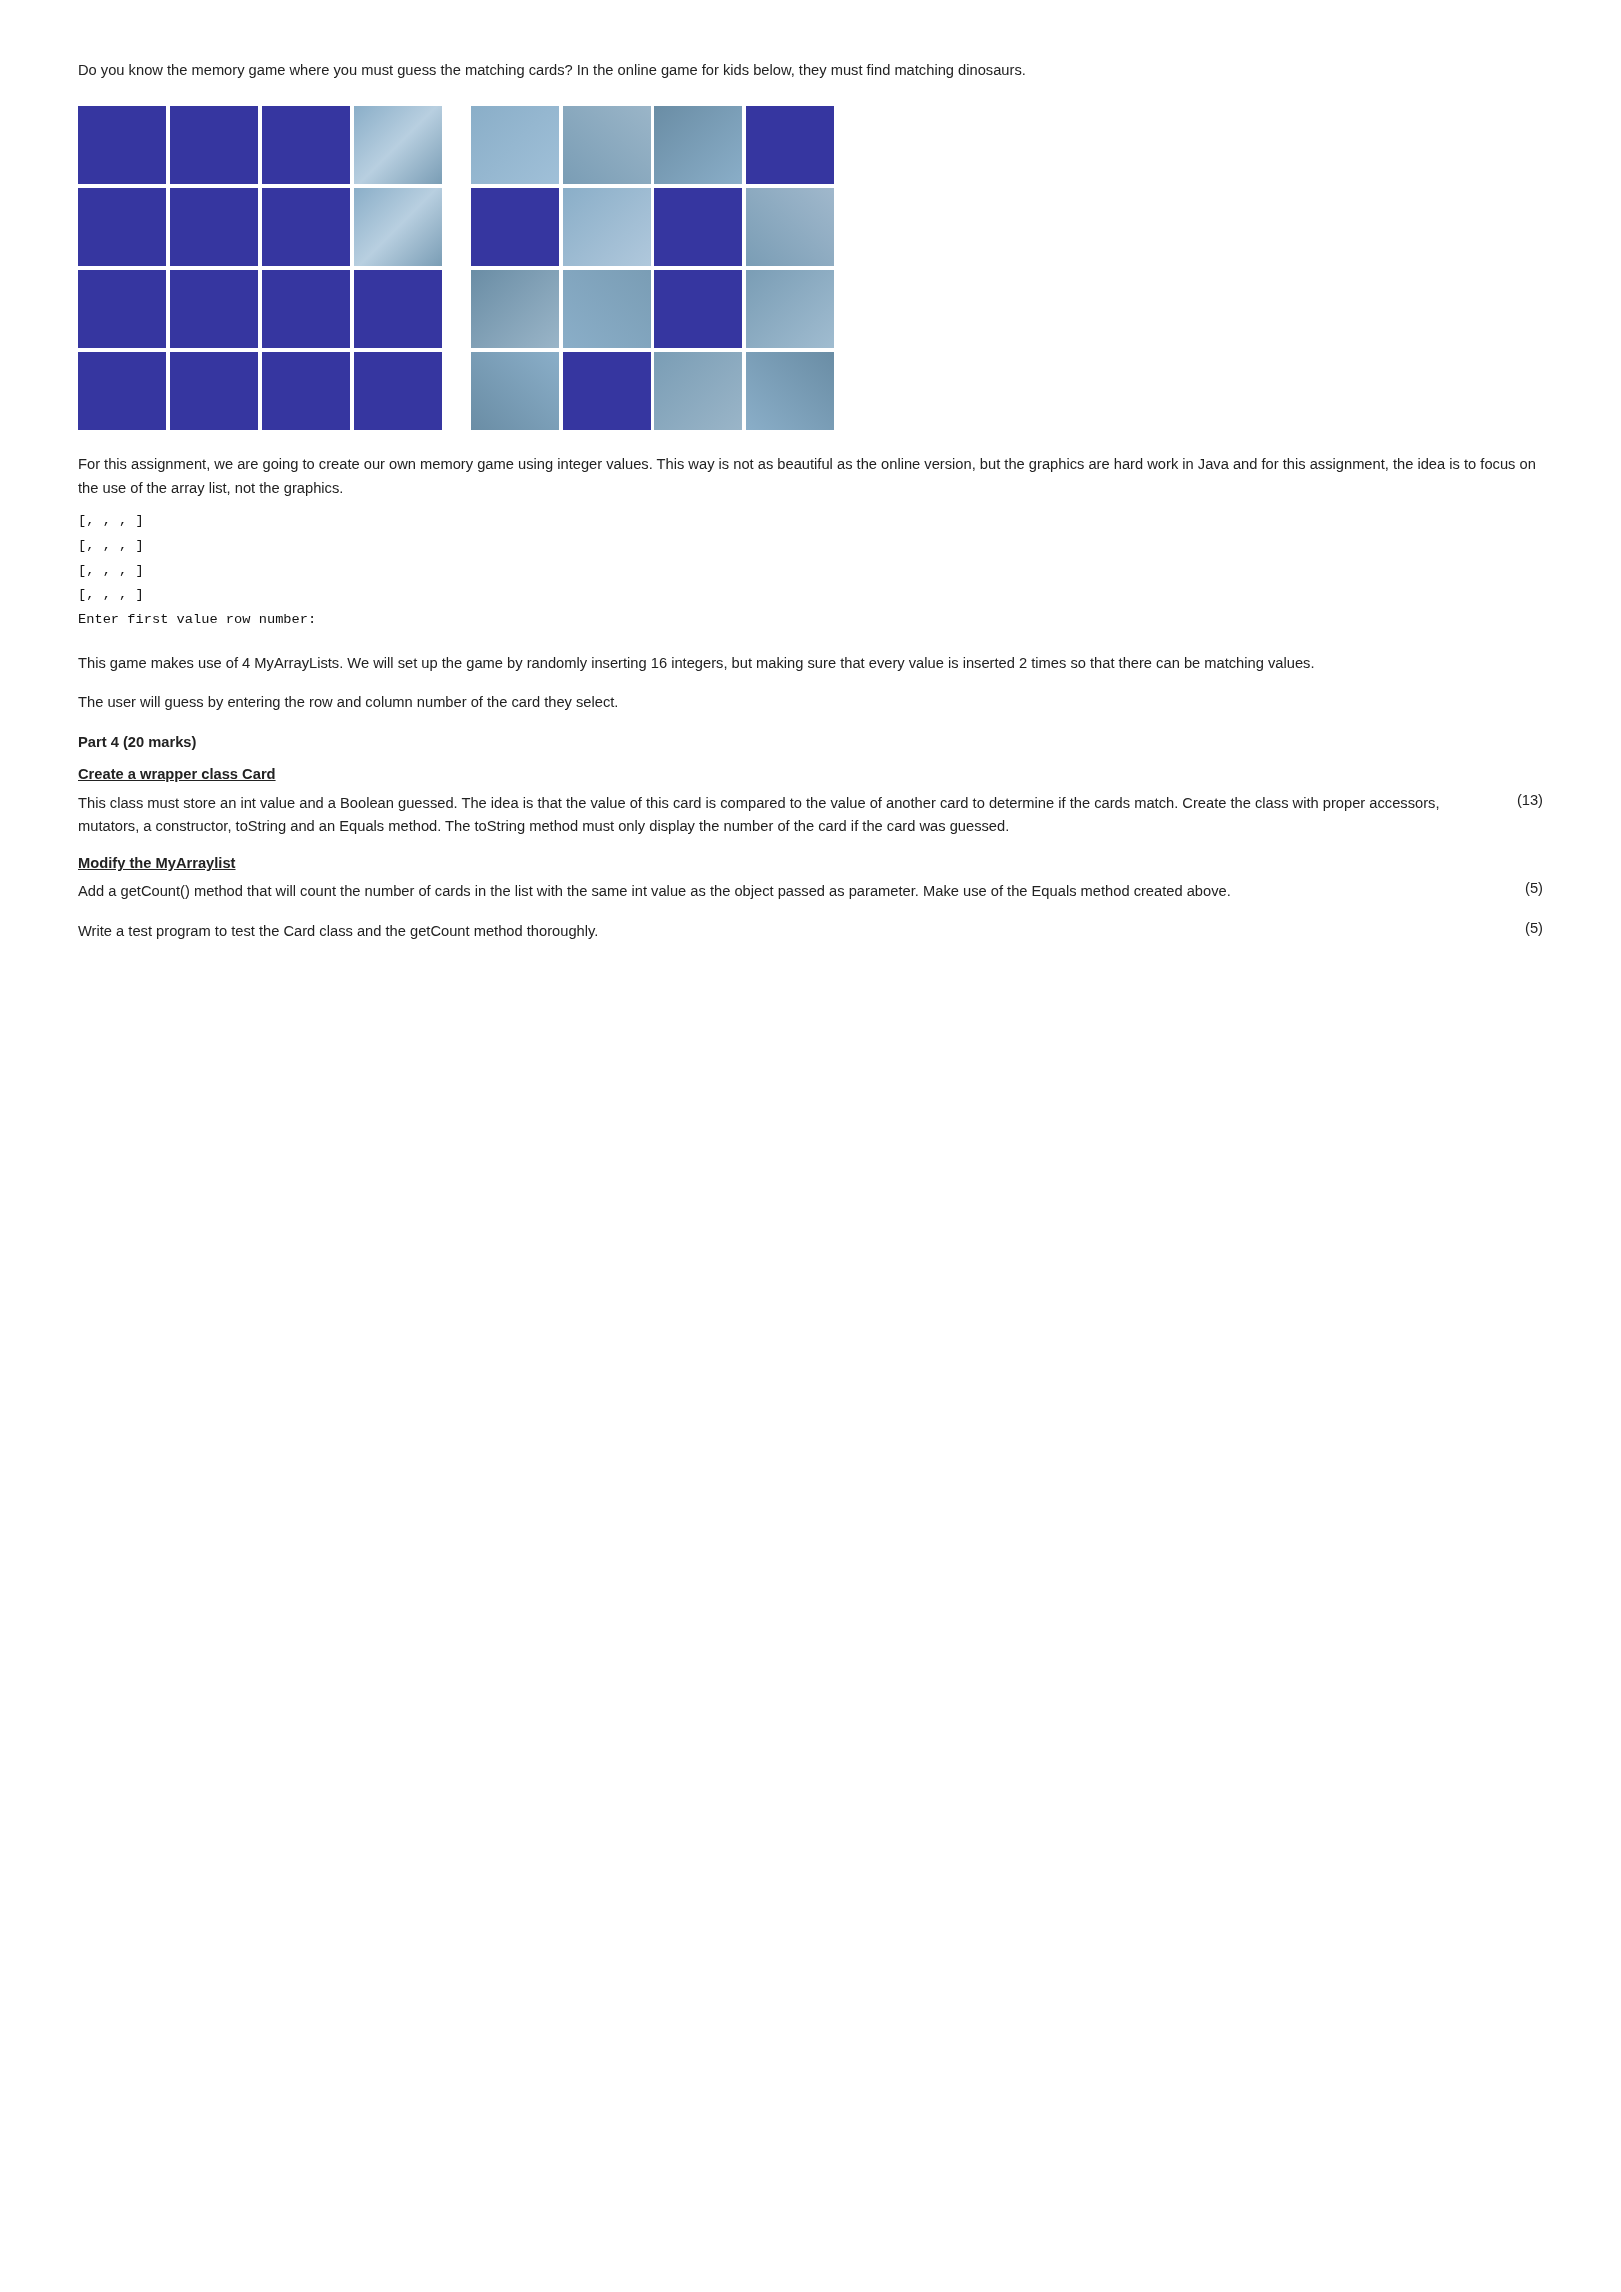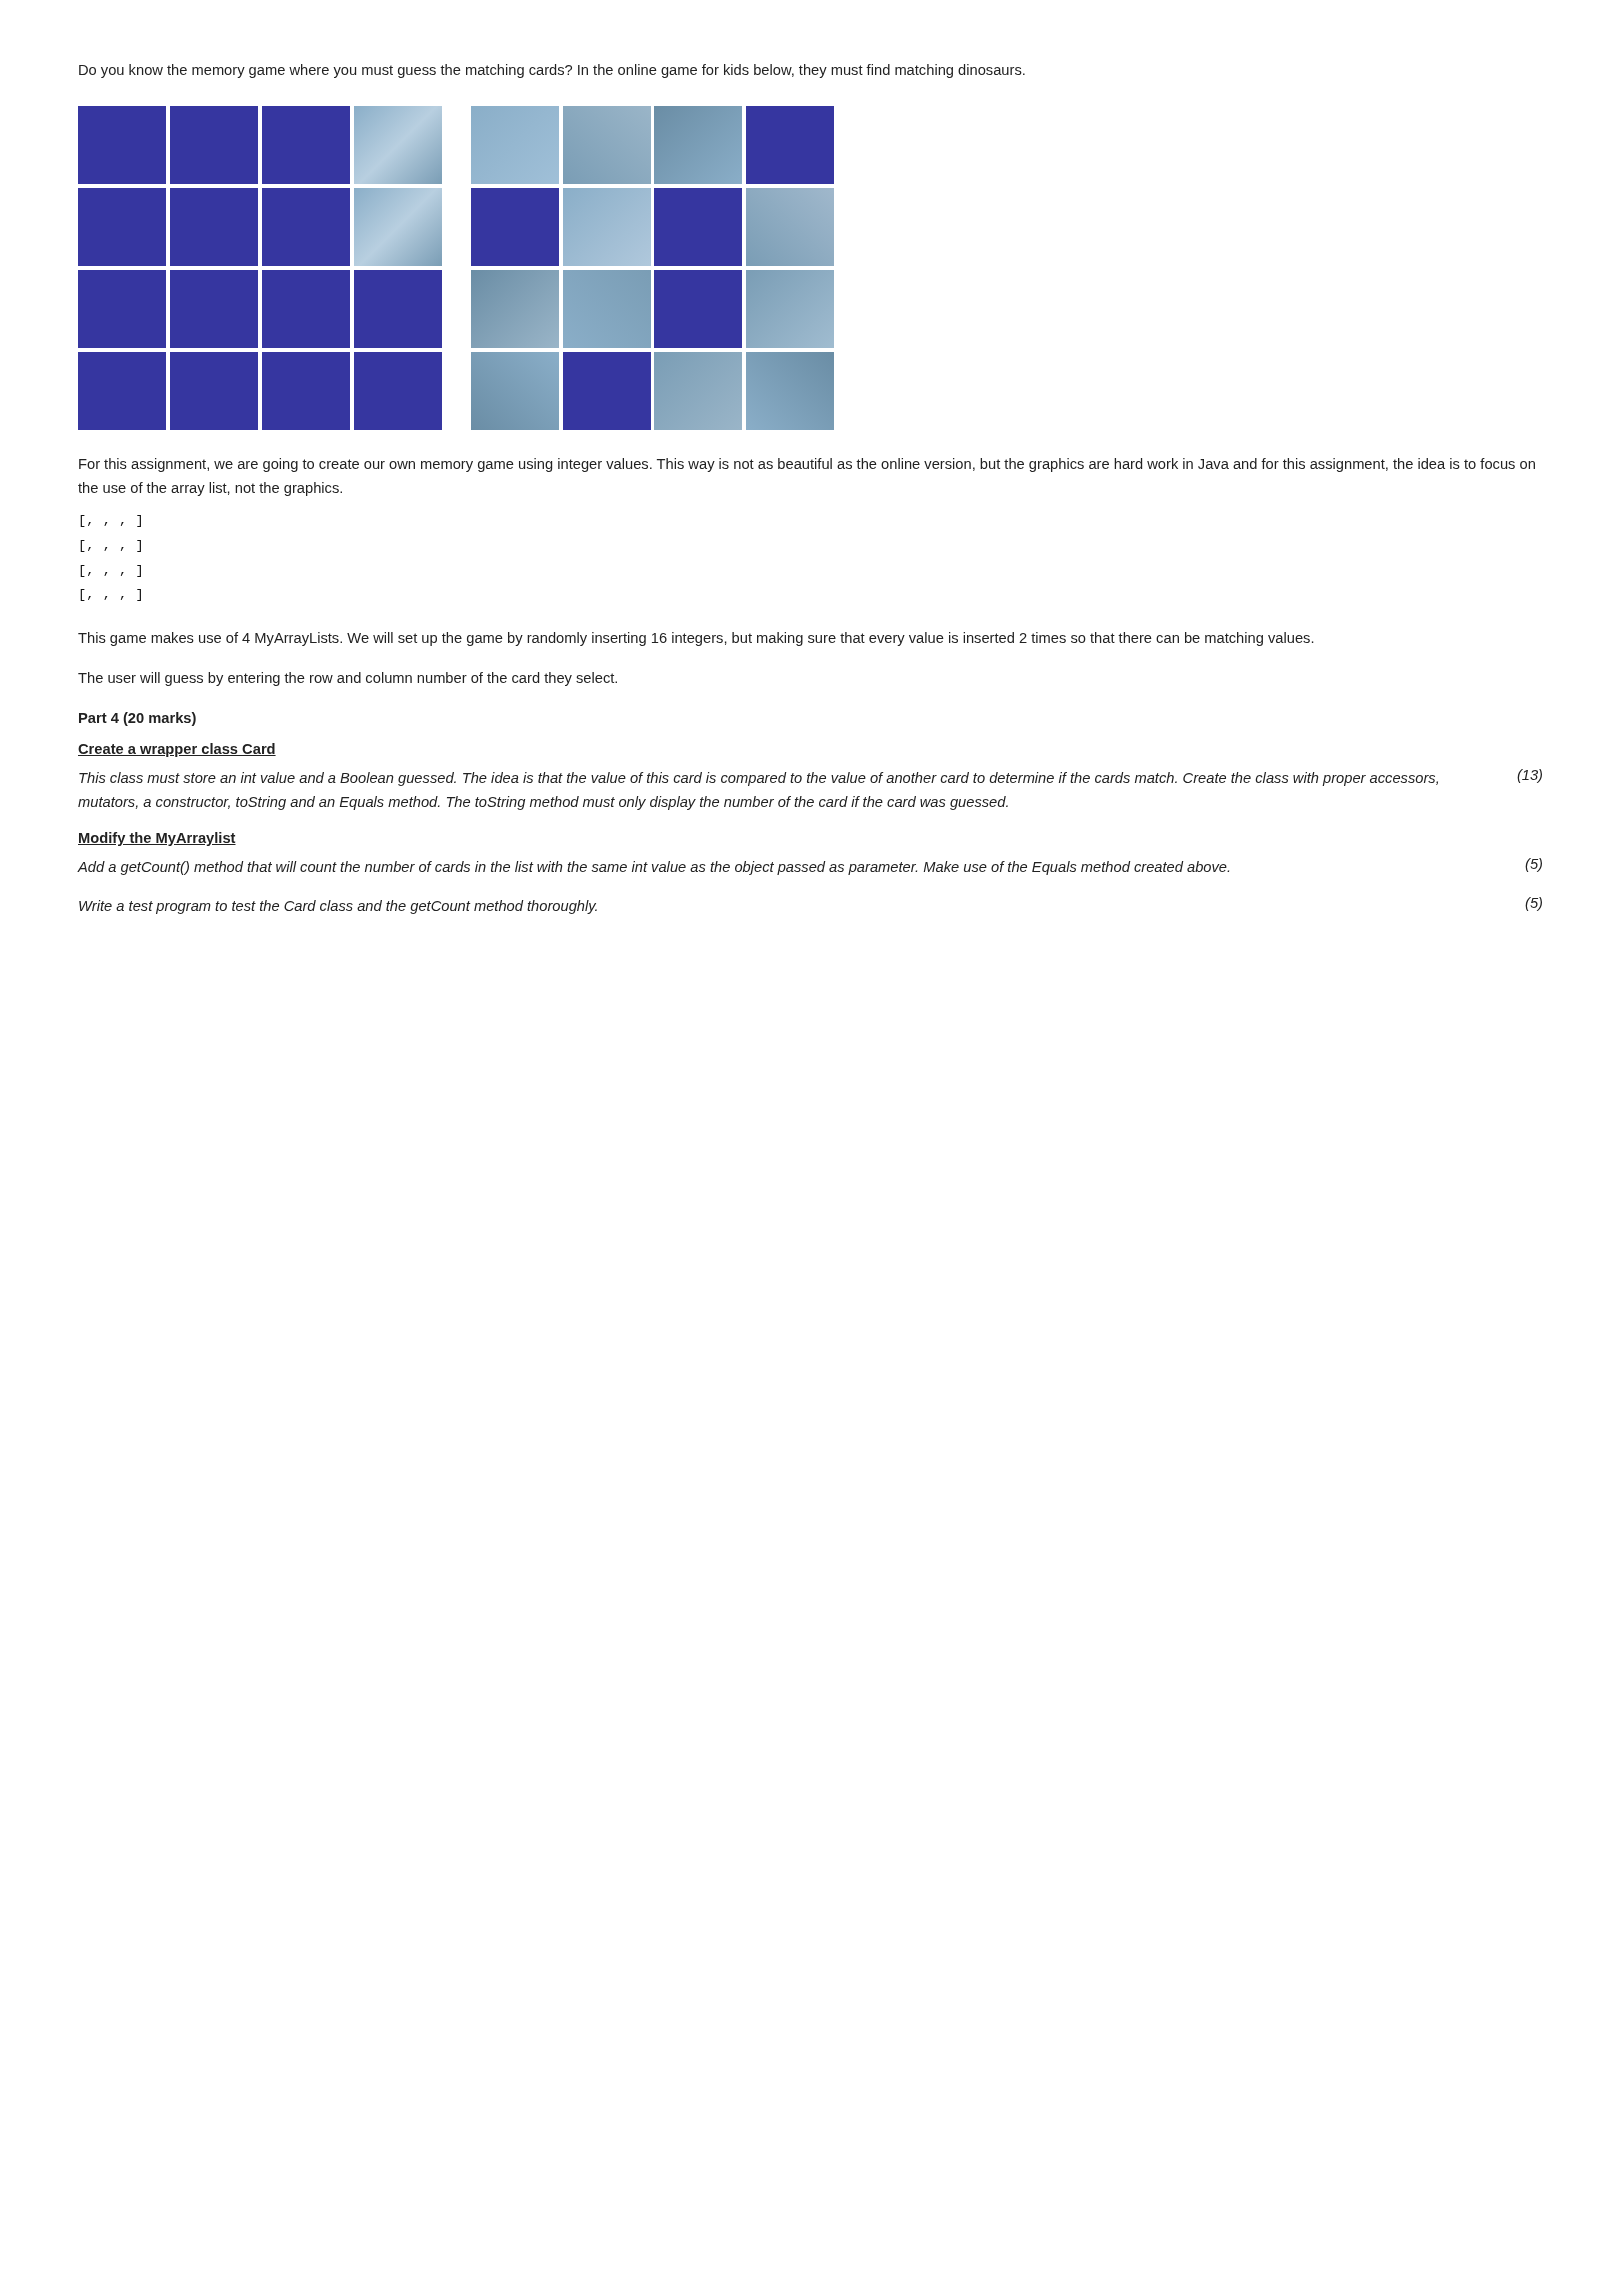--- a/index.html
+++ b/index.html
@@ -96,21 +96,20 @@
       margin-bottom: 9.8px;
       margin-top: 15.7px;
       text-decoration: underline;
     }
 
     .marks-row {
       display: flex;
       justify-content: center;
       align-items: flex-start;
       margin-bottom: 15.7px;
-      font-style: italic;
     }
 
     .marks-row .text-content {
       flex: 1;
       line-height: 1.6;
     }
 
     .marks {
       margin-left: 19.6px;
       white-space: nowrap;
@@ -189,20 +188,21 @@
   </div>
 </div>
 
 <p class="description-text">For this assignment, we are going to create our own memory game using integer values. This way is not as beautiful as the online version, but the graphics are hard work in Java and for this assignment, the idea is to focus on the use of the array list, not the graphics.</p>
 
 <div class="code-block">
   <div>[,  ,  , ]</div>
   <div>[,  ,  , ]</div>
   <div>[,  ,  , ]</div>
   <div>[,  ,  , ]</div>
+  <div>Enter first value row number:</div>
 </div>
 
 <p class="game-description">This game makes use of 4 MyArrayLists. We will set up the game by randomly inserting 16 integers, but making sure that every value is inserted 2 times so that there can be matching values.</p>
 <p class="game-description">The user will guess by entering the row and column number of the card they select.</p>
 
 <div class="section-header">Part 4 (20 marks)</div>
 
 <div class="subsection-header">Create a wrapper class Card</div>
 
 <div class="marks-row">

